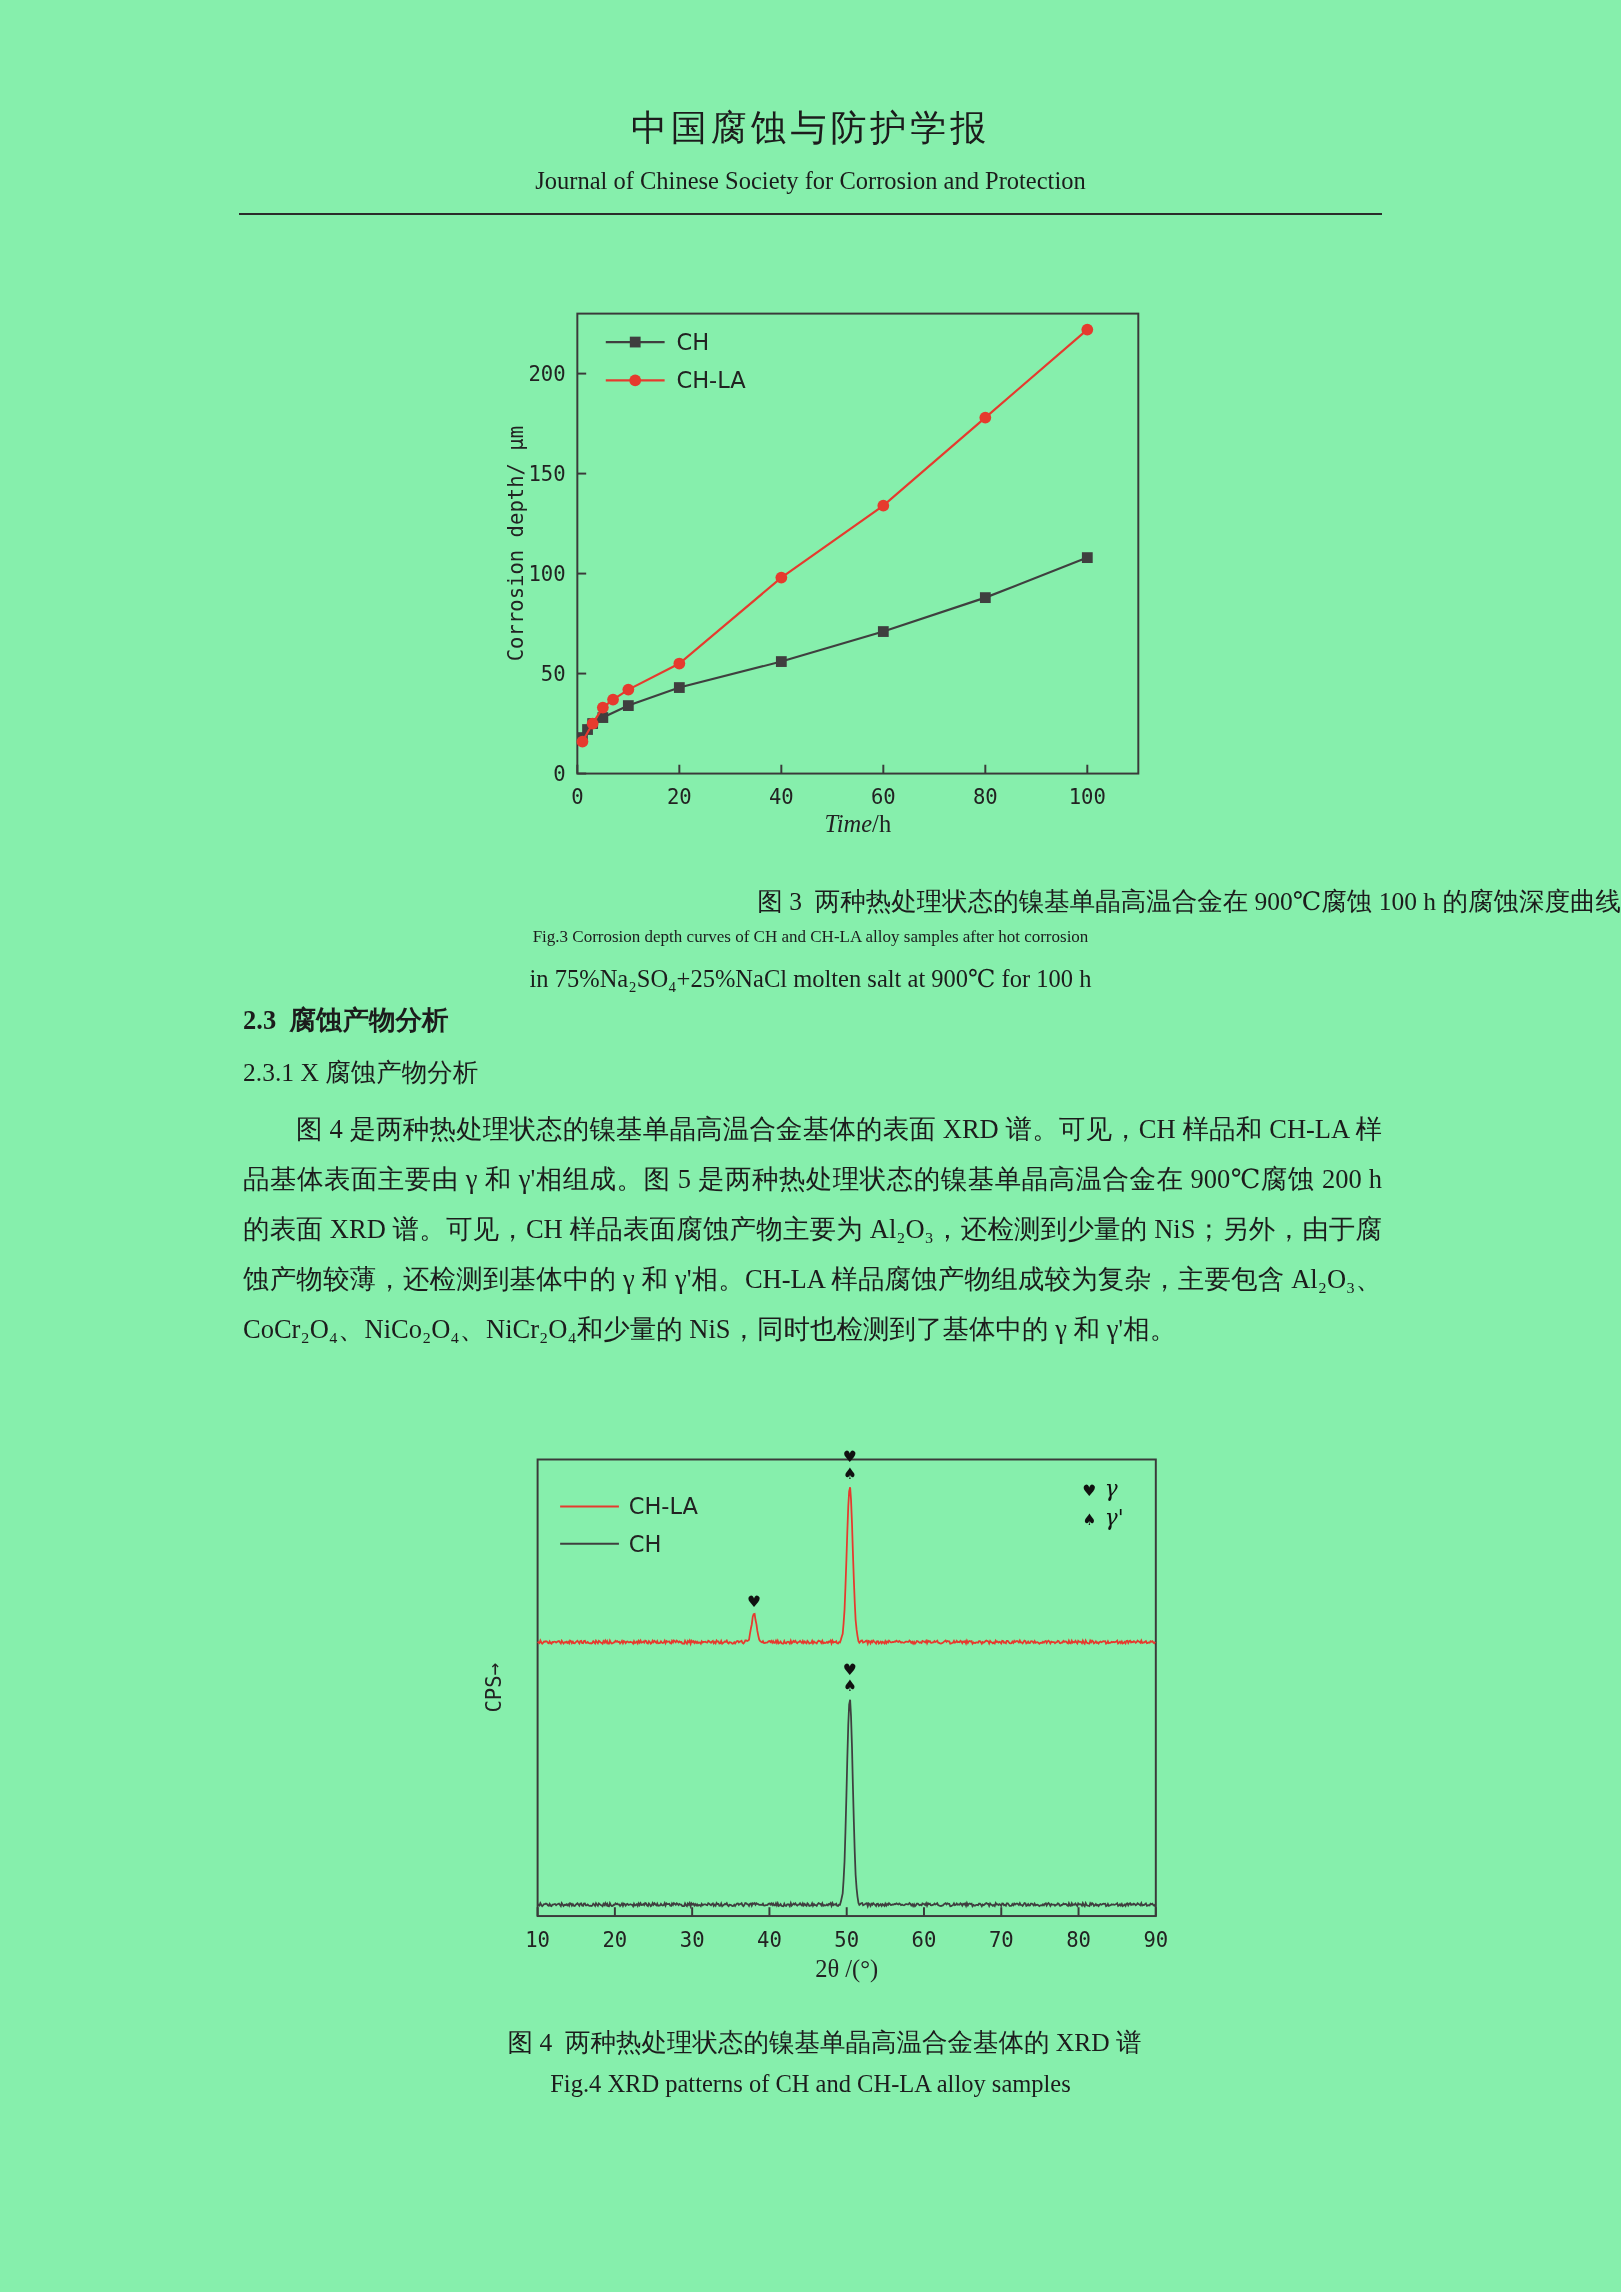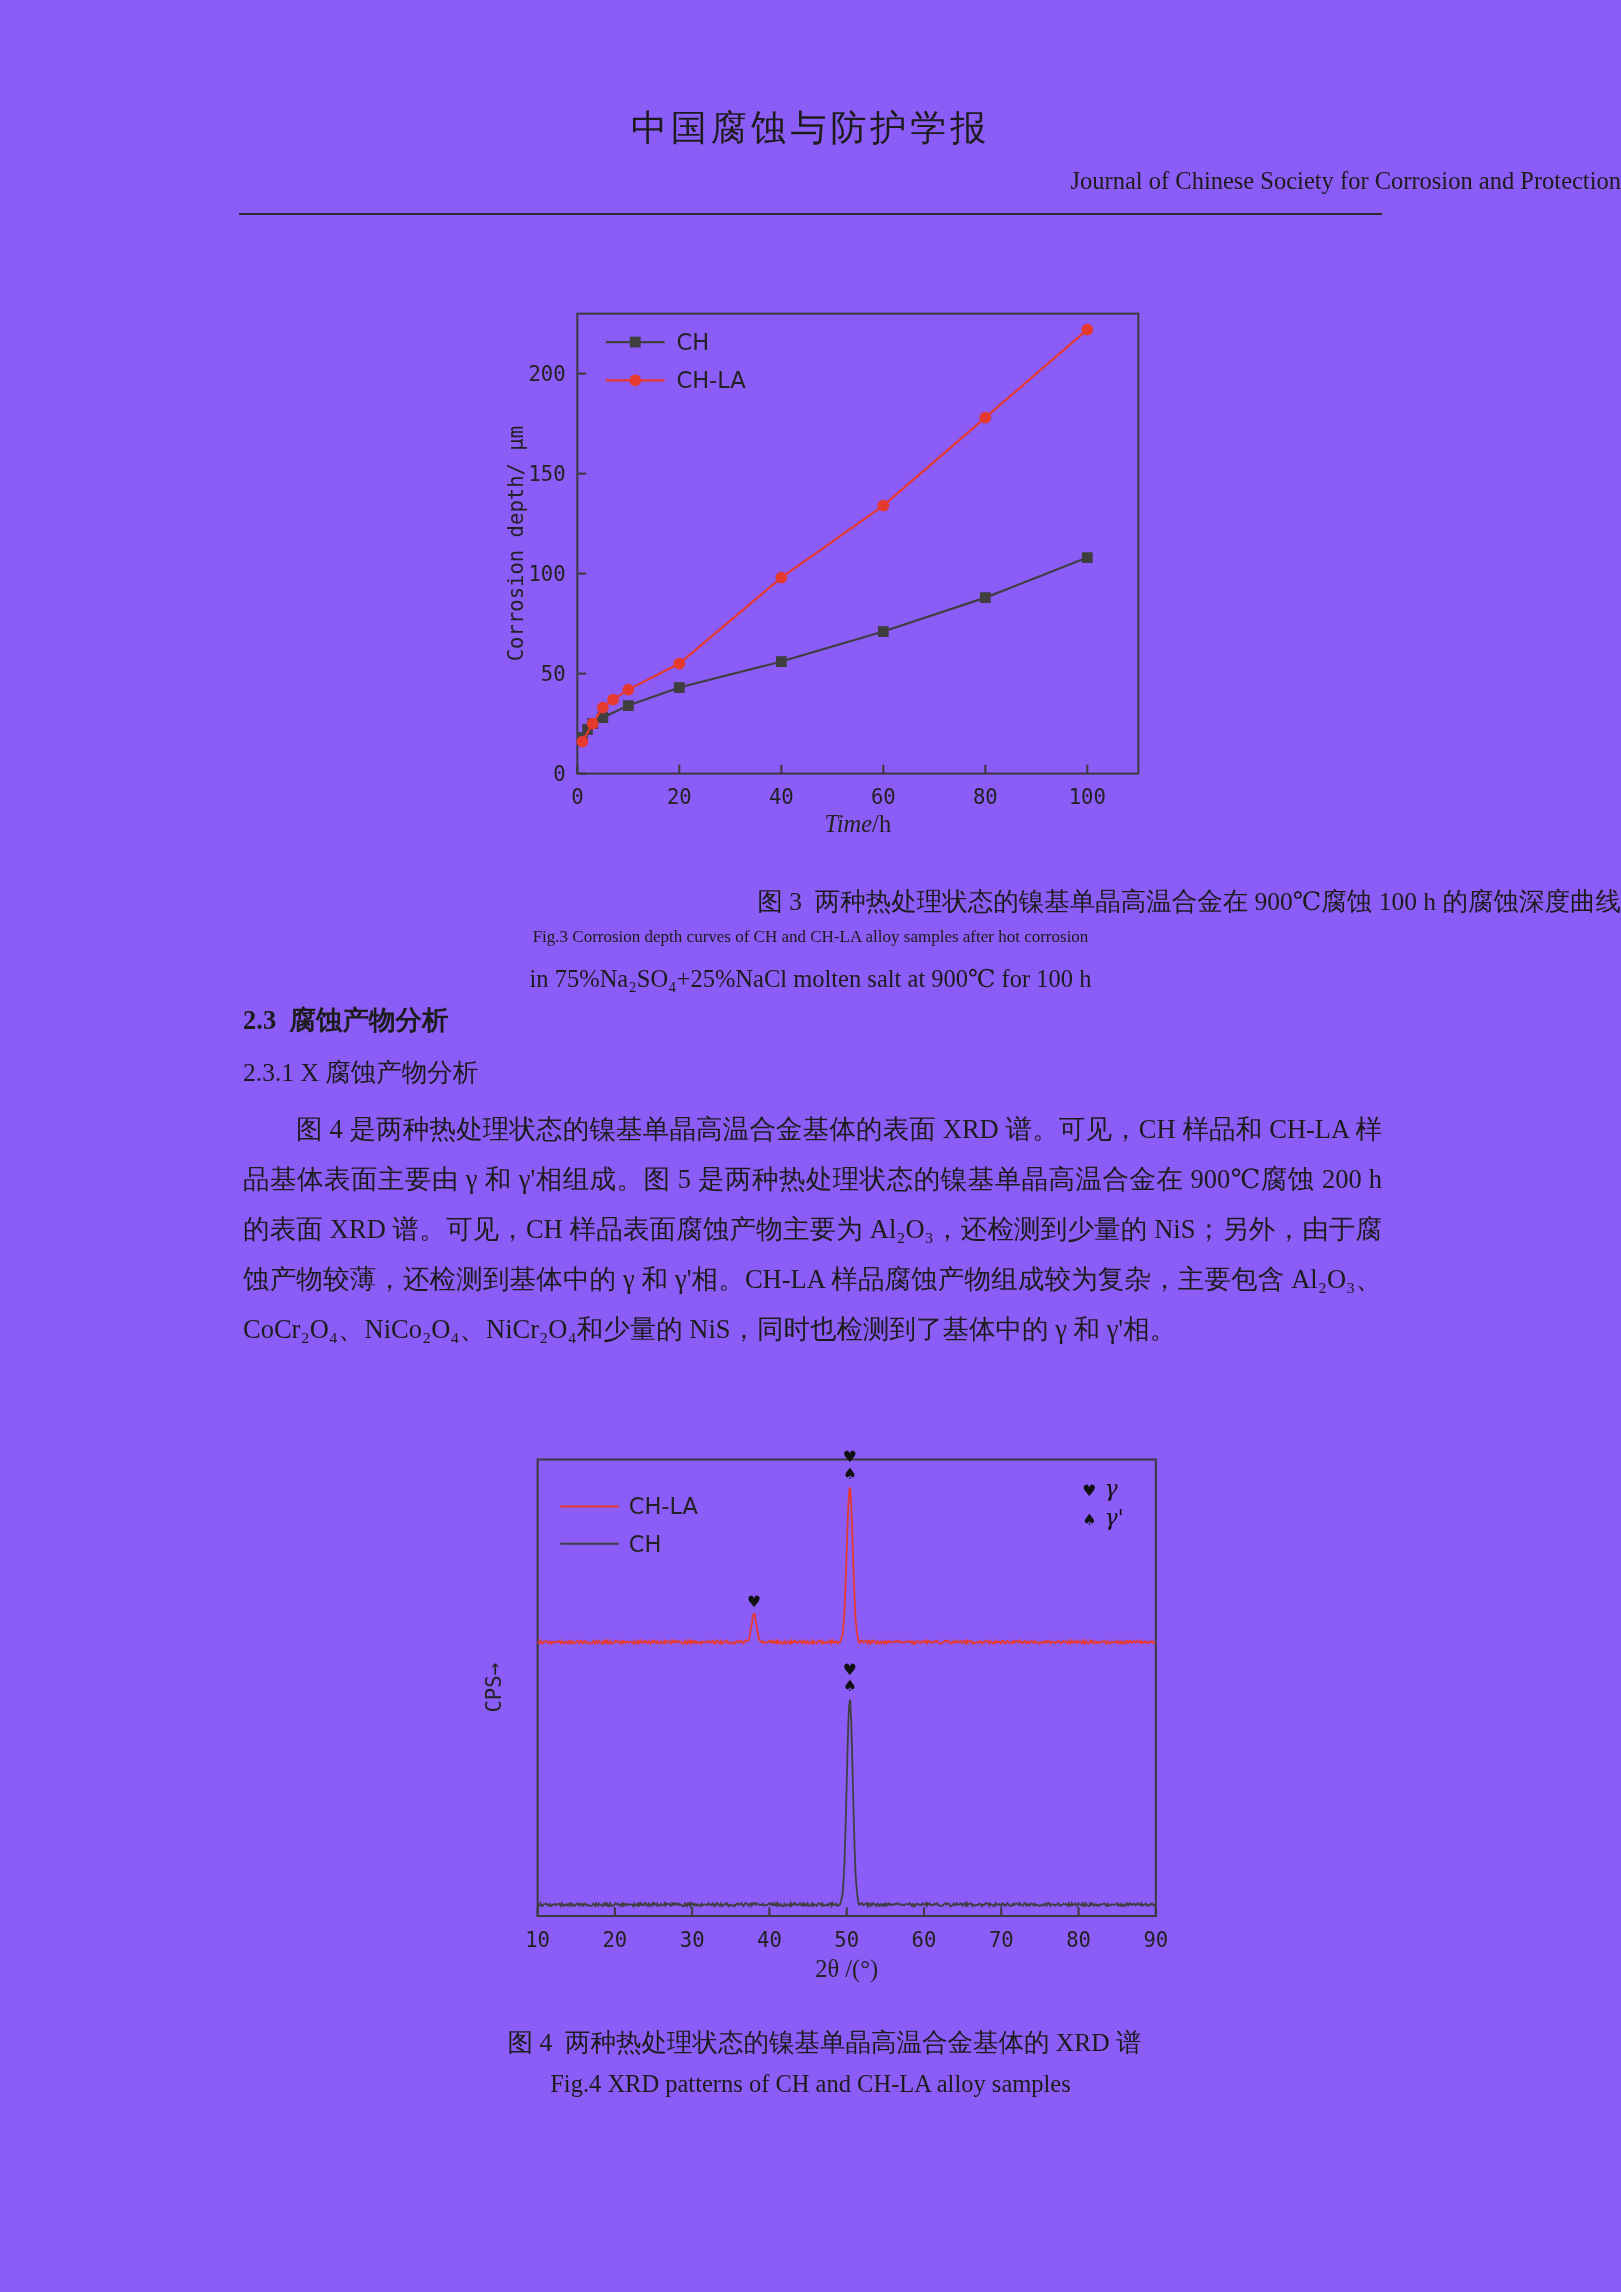--- a/index.html
+++ b/index.html
@@ -1,23 +1,23 @@
 <!DOCTYPE html>
 <html><head>
 <meta charset="utf-8">
 <style>
   * { margin:0; padding:0; box-sizing:border-box; }
   html,body { background:#ffffff; }
   .page {
-    position:relative; width:1621px; height:2293px; background:#8b5cf6;
+    position:relative; width:1621px; height:2293px; background:#86efac;
     font-family:"Liberation Serif","DejaVu Serif",serif; color:#1c1c1c; overflow:hidden;
   }
   .title-zh { position:absolute; top:104px; left:0; right:0; text-align:center;
               font-size:36px; letter-spacing:3.9px; }
-  .title-en { position:absolute; top:167px; left:0; right:0; text-align:right; font-size:24.5px; }
+  .title-en { position:absolute; top:167px; left:0; right:0; text-align:center; font-size:24.5px; }
   .rule { position:absolute; top:213px; left:239px; width:1143px; height:2px; background:#2b2b2b; }
 
   .chart-box { position:absolute; }
   #chart1 { left:490px; top:294px; width:667px; height:559px; }
   #chart2 { left:470px; top:1431px; width:725px; height:588px; }
 
   .cap { position:absolute; left:0; right:0; text-align:center; white-space:pre-wrap; }
   .cap-zh3 { top:884px;  font-size:25.5px;text-align:right; }
   .cap-en1 { top:927px;  font-size:17px; }
   .cap-en2 { top:964px;  font-size:24.5px; }

